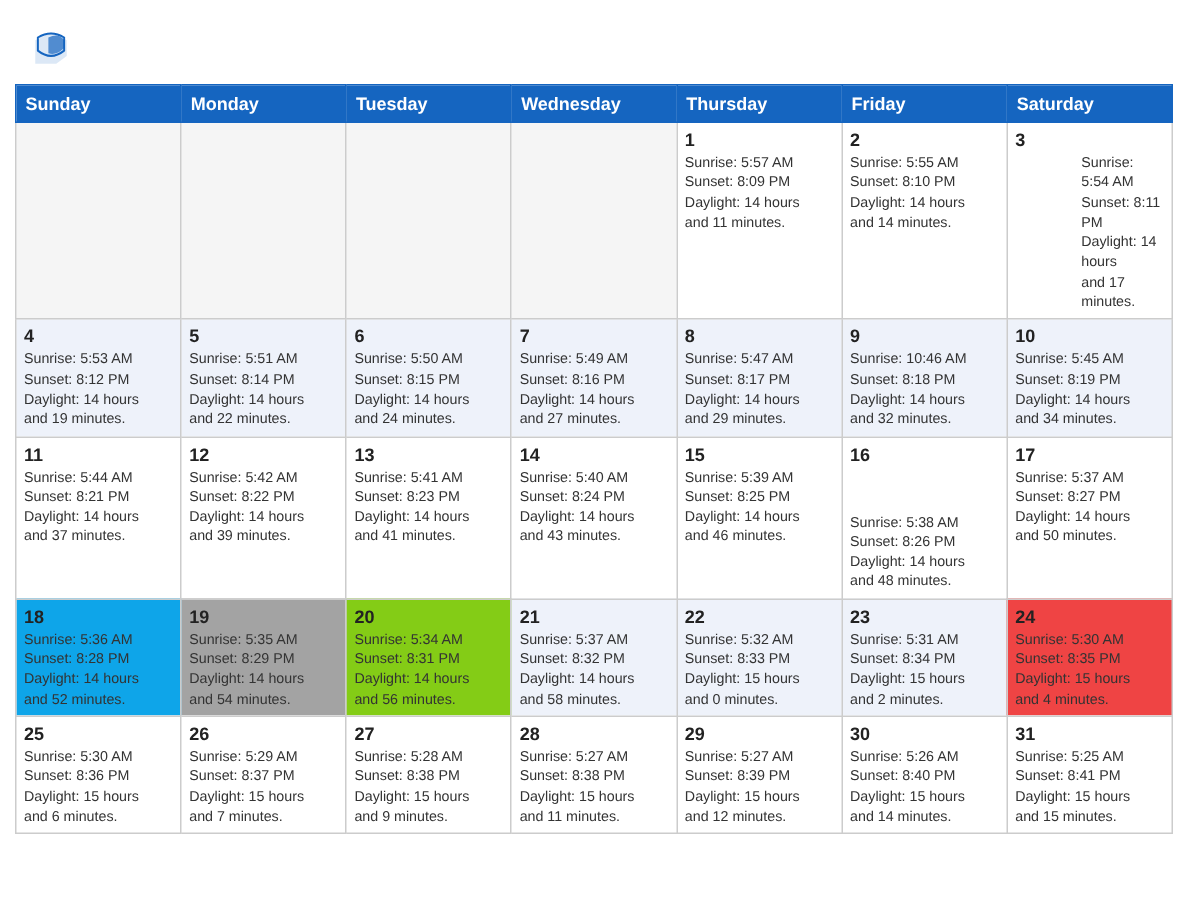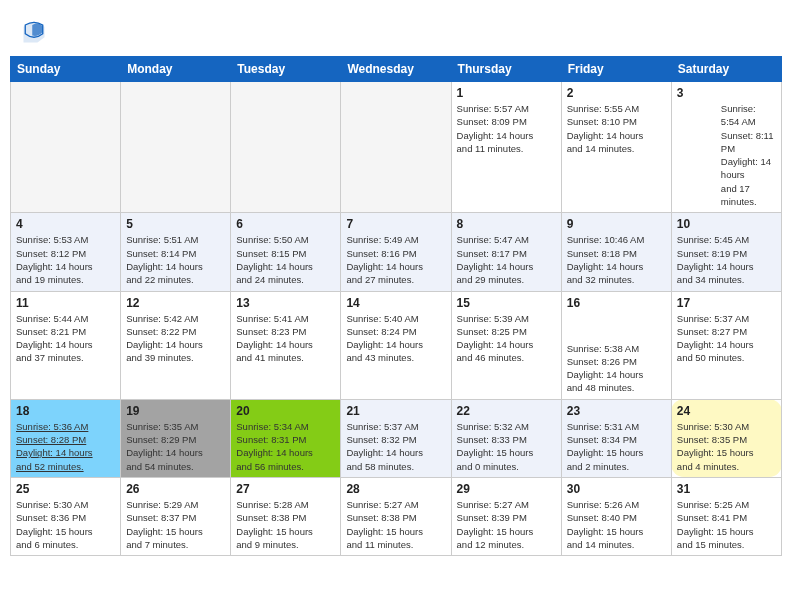--- a/index.html
+++ b/index.html
@@ -246,23 +246,23 @@
         </td>
         <td>
           <span class="day-num">17</span>
           <div class="day-detail" style="white-space: pre-line;">Sunrise: 5:37 AM
 Sunset: 8:27 PM
 Daylight: 14 hours
 and 50 minutes.</div>
         </td>
       </tr>
       <tr>
-        <td style="background: #7dd3fc;">
+        <td style="background: #0ea5e9;">
           <span class="day-num">18</span>
-          <div class="day-detail" style="white-space: pre-line; text-decoration: underline;">Sunrise: 5:36 AM
+          <div class="day-detail" style="white-space: pre-line;">Sunrise: 5:36 AM
 Sunset: 8:28 PM
 Daylight: 14 hours
 and 52 minutes.</div>
         </td>
         <td style="background: #a3a3a3;">
           <span class="day-num">19</span>
           <div class="day-detail" style="white-space: pre-line;">Sunrise: 5:35 AM
 Sunset: 8:29 PM
 Daylight: 14 hours
 and 54 minutes.</div>
@@ -288,21 +288,21 @@
 Daylight: 15 hours
 and 0 minutes.</div>
         </td>
         <td style="background: rgb(238, 242, 250);">
           <span class="day-num">23</span>
           <div class="day-detail" style="white-space: pre-line;">Sunrise: 5:31 AM
 Sunset: 8:34 PM
 Daylight: 15 hours
 and 2 minutes.</div>
         </td>
-        <td style="background: #fef9c3; border-radius: 13px;">
+        <td style="background: #ef4444;">
           <span class="day-num">24</span>
           <div class="day-detail" style="white-space: pre-line;">Sunrise: 5:30 AM
 Sunset: 8:35 PM
 Daylight: 15 hours
 and 4 minutes.</div>
         </td>
       </tr>
       <tr>
         <td>
           <span class="day-num">25</span>

